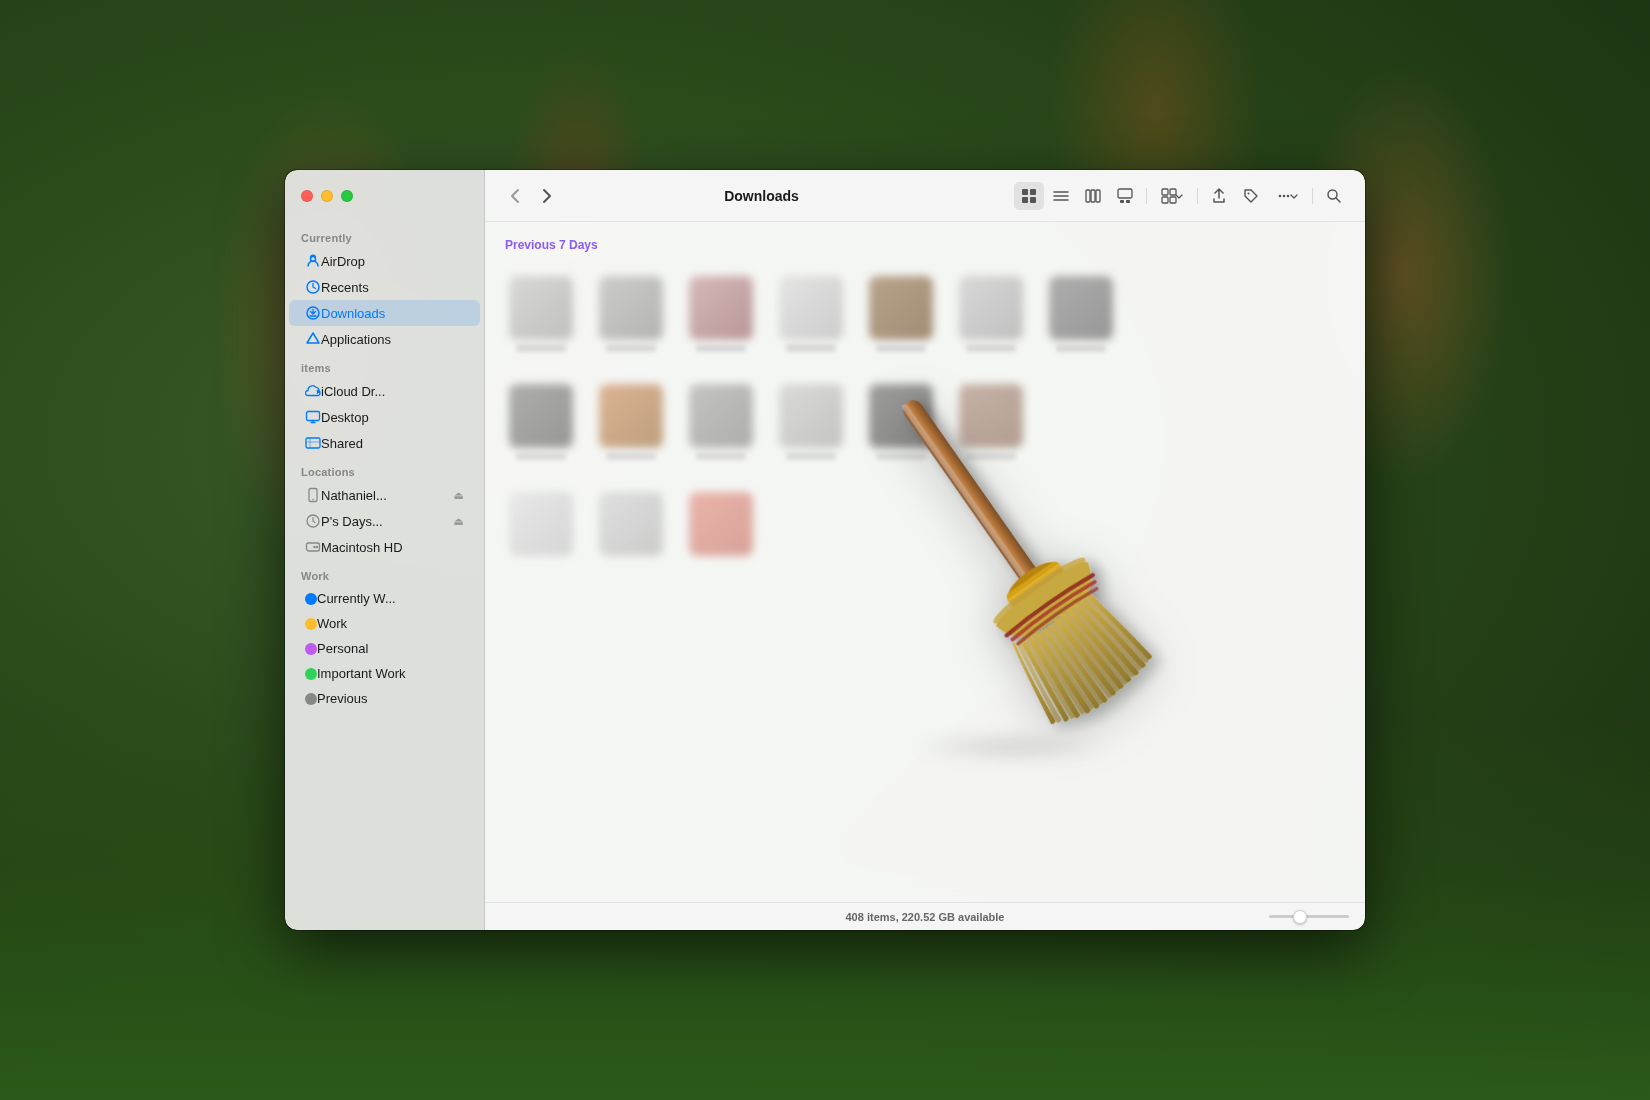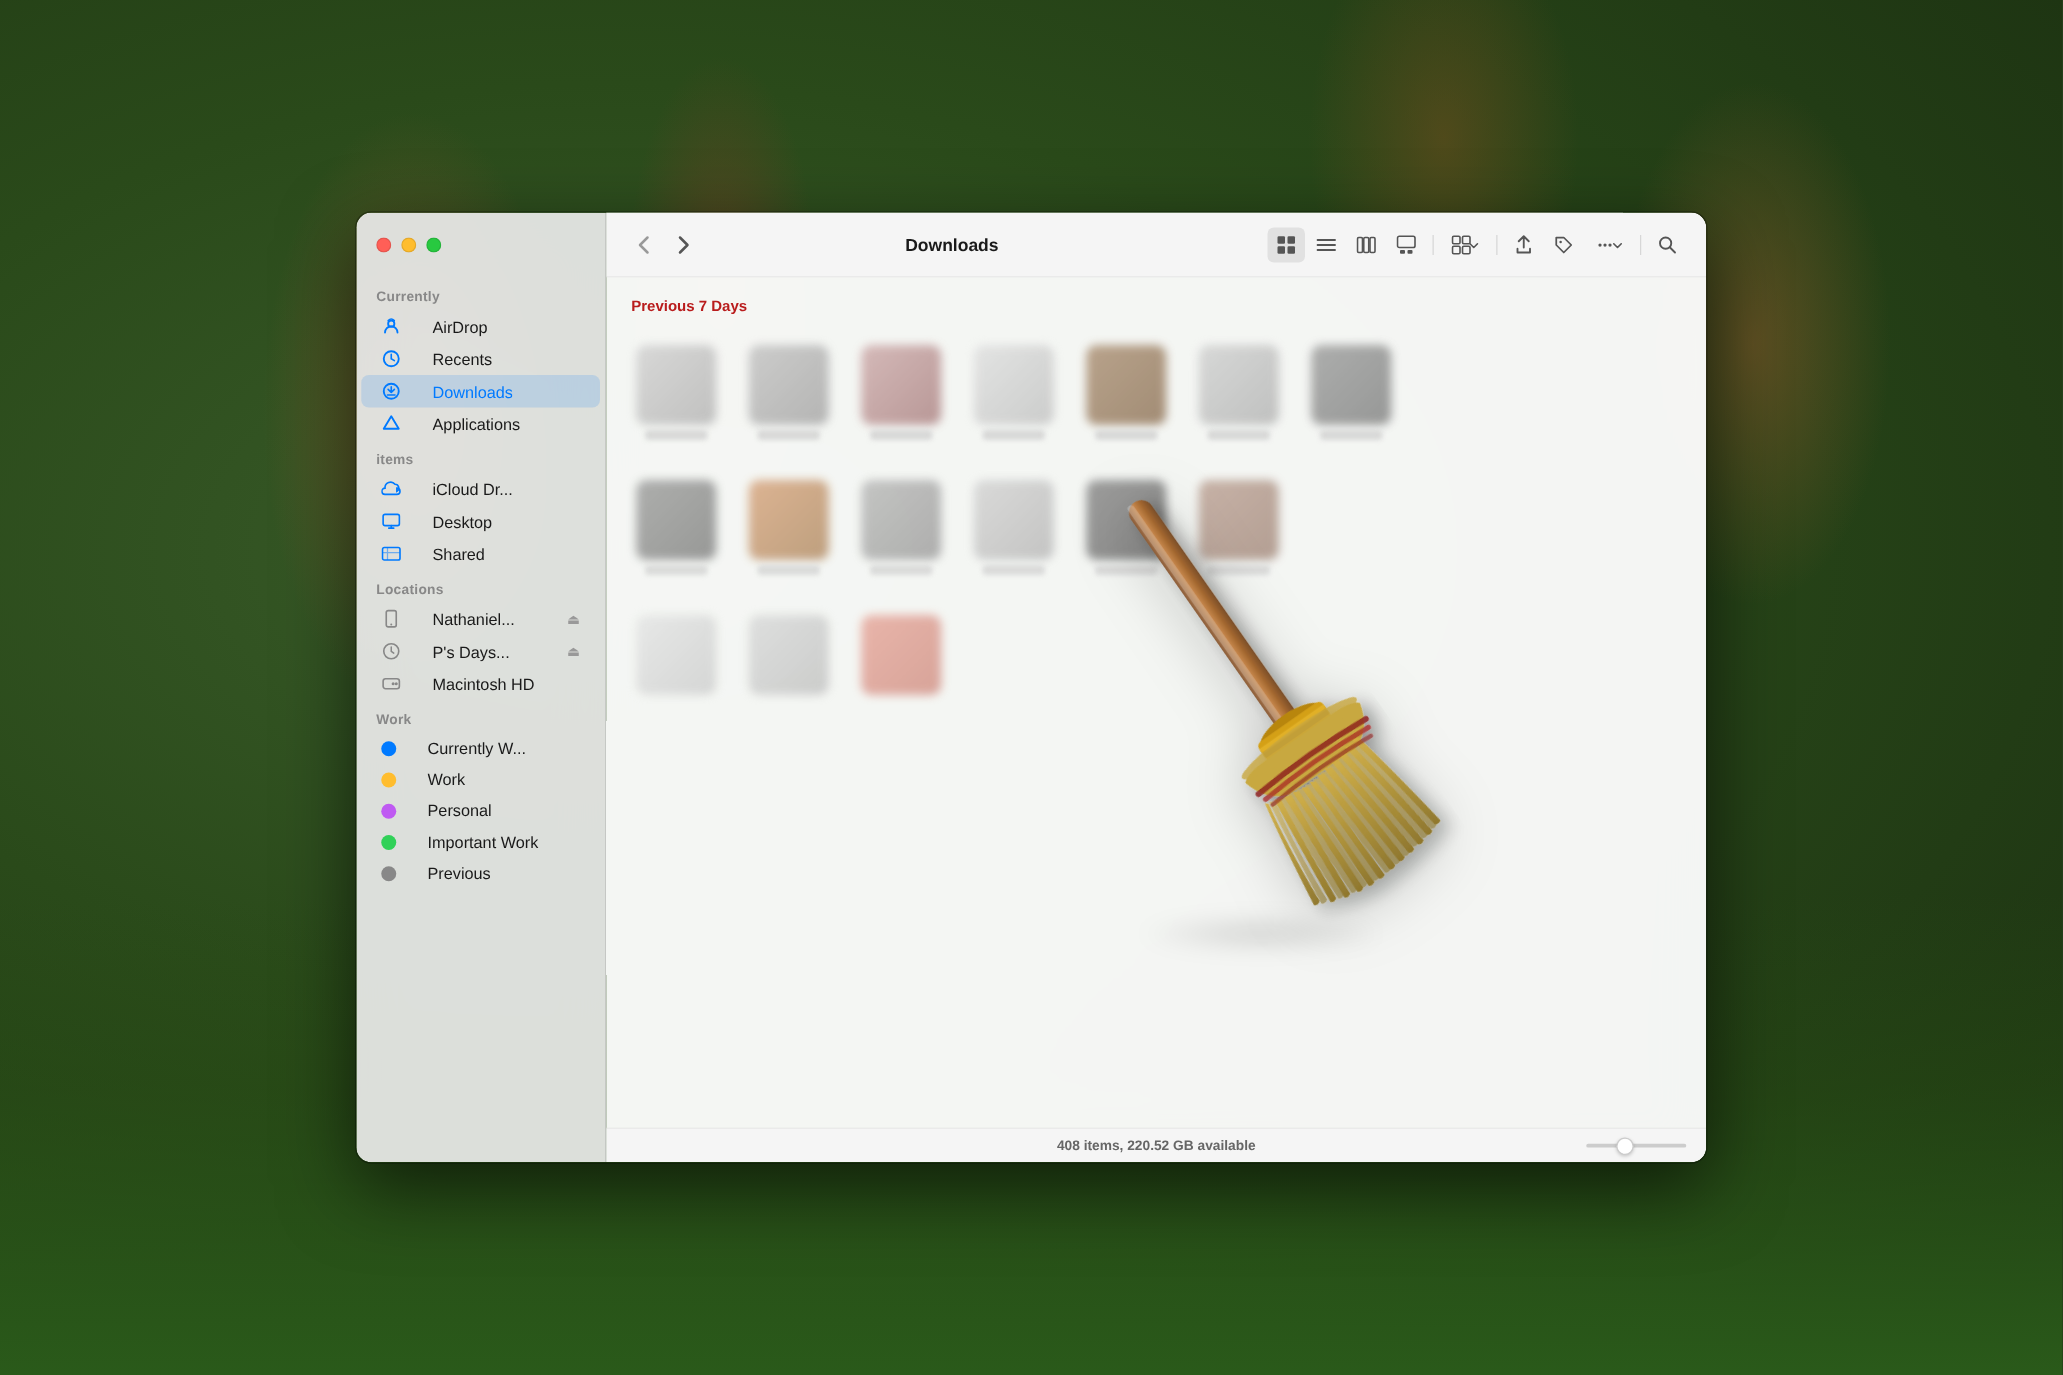--- a/index.html
+++ b/index.html
@@ -96,21 +96,21 @@
       font-weight: 600;
       color: #888;
       padding: 10px 16px 4px 16px;
       letter-spacing: 0.02em;
       text-transform: none;
     }
 
     .sidebar-item {
       display: flex;
       align-items: center;
-      gap: 25px;
+      gap: 0;
       padding: 5px 16px;
       border-radius: 6px;
       margin: 0 4px;
       cursor: pointer;
       font-size: 13px;
       color: #1a1a1a;
     }
 
     .sidebar-item.active {
       background: rgba(0,122,255,0.15);
@@ -239,21 +239,21 @@
     .file-area {
       flex: 1;
       overflow-y: auto;
       position: relative;
       padding: 16px;
     }
 
     .section-header {
       font-size: 12px;
       font-weight: 600;
-      color: #b91c1c;
+      color: #8b5cf6;
       margin-bottom: 12px;
       padding-left: 4px;
     }
 
     
     .broom-overlay {
       position: absolute;
       top: 50%;
       left: 50%;
       transform: translate(-20%, -52%);

